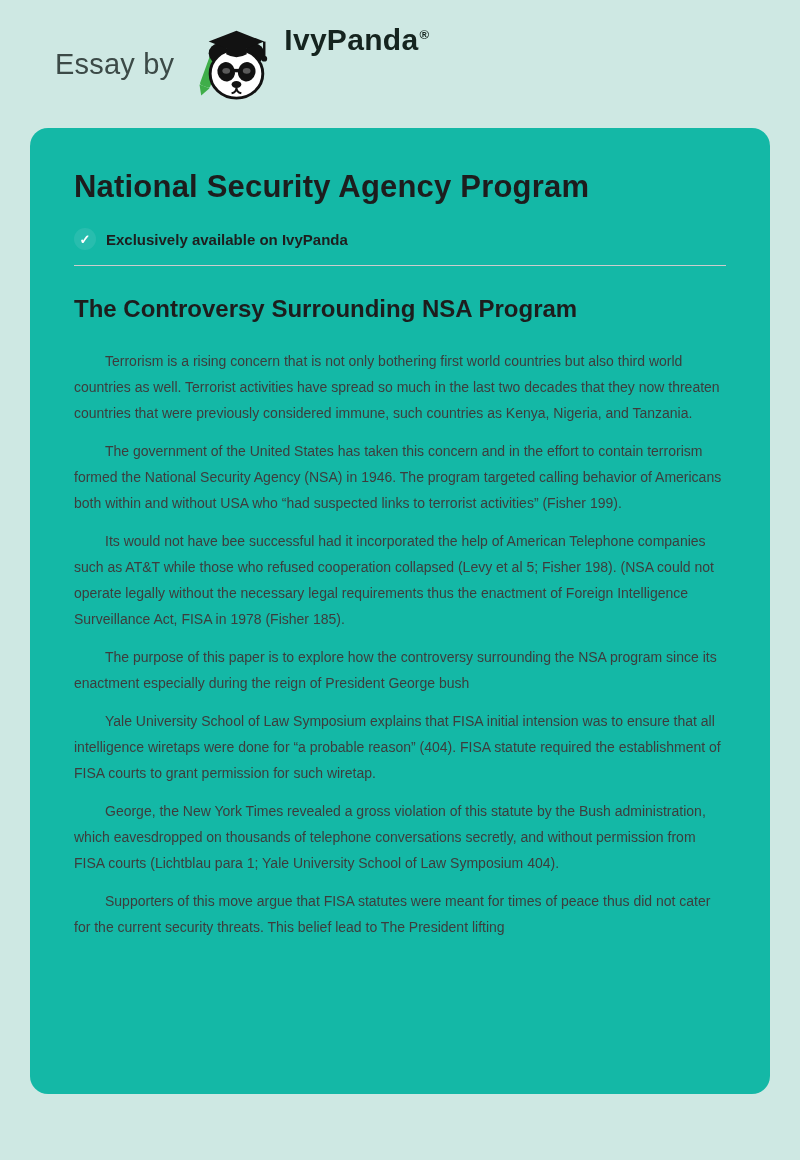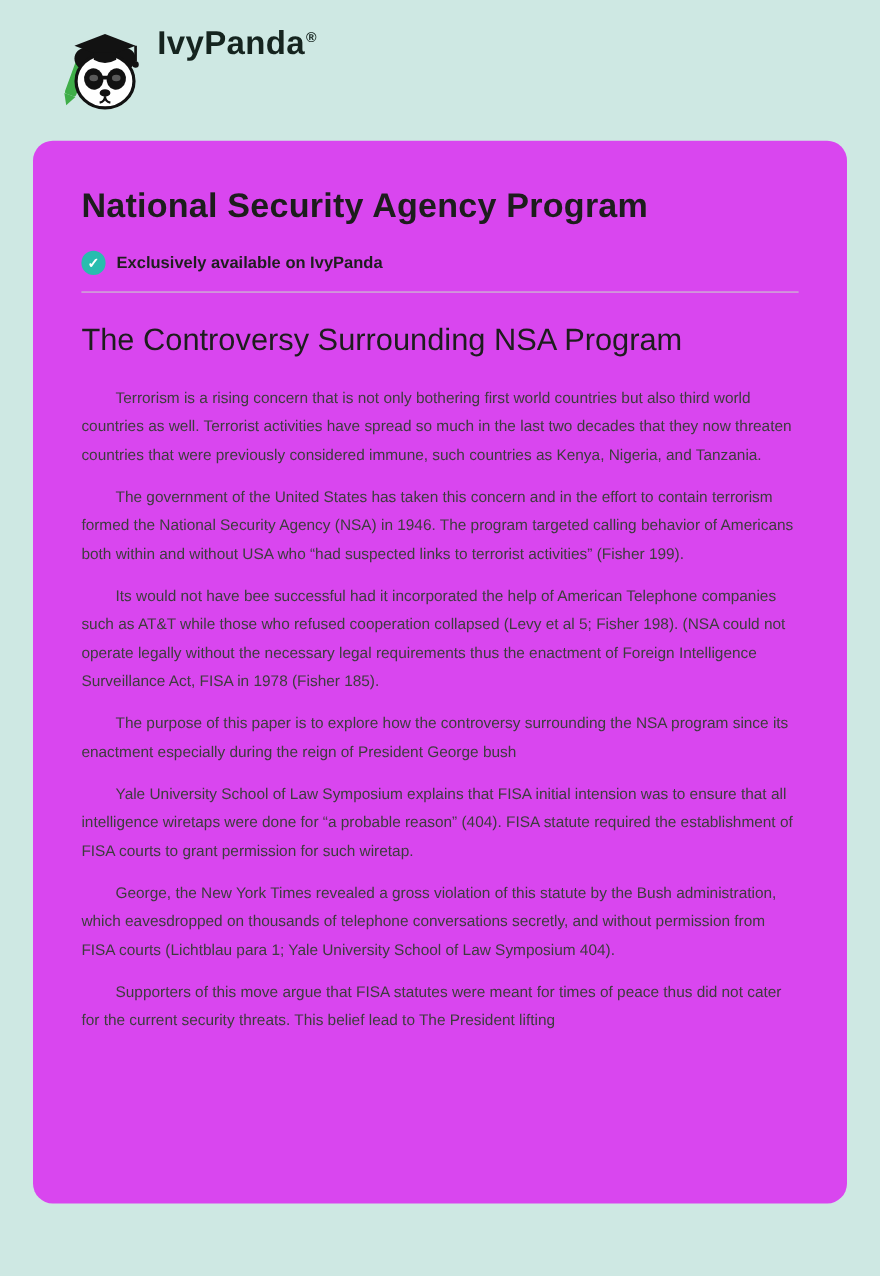--- a/index.html
+++ b/index.html
@@ -50,21 +50,21 @@
   .registered {
     font-size: 13px;
     font-weight: bold;
     color: #15241f;
     vertical-align: super;
     margin-left: 1px;
   }
 
   
   .essay-card {
-    background: #d946ef;
+    background: #14b8a6;
     border-radius: 18px;
     margin: 0 30px;
     padding: 40px 44px 52px 44px;
     box-sizing: border-box;
     min-height: 966px;
   }
   .essay-title {
     margin: 0 0 22px 0;
     font-size: 31px;
     line-height: 38px;
@@ -96,42 +96,43 @@
     font-weight: bold;
     color: #1e1e1e;
   }
   .divider {
     border: none;
     border-top: 1px solid #cccccc;
     margin: 0;
   }
   .section-heading {
     margin: 27px 0 23px 0;
-    font-size: 28px;
+    font-size: 24px;
     line-height: 32px;
-    font-weight: normal;
+    font-weight: bold;
     color: #1d1d1d;
   }
   .essay-body p {
     margin: 0 0 12px 0;
     font-size: 14px;
     line-height: 26px;
     color: #3d3d3d;
     text-indent: 31px;
   }
   .essay-body p:last-child {
     margin-bottom: 0;
   }
   .italic {
   }
 </style>
 </head>
 <body>
 
 <header class="page-header">
+  <span class="essay-by">Essay by</span>
   <span class="brand">
     <svg class="brand-logo" viewBox="0 0 80 84" aria-hidden="true">
 
       <g transform="rotate(20 14 52)">
         <rect x="8" y="34" width="11" height="32" rx="2" fill="#3fae49"></rect>
         <polygon points="8,66 19,66 13.5,76" fill="#3fae49"></polygon>
         <rect x="8" y="30" width="11" height="5" rx="1" fill="#2e8436"></rect>
       </g>
 
       <circle cx="23" cy="31" r="10" fill="#121212"></circle>

